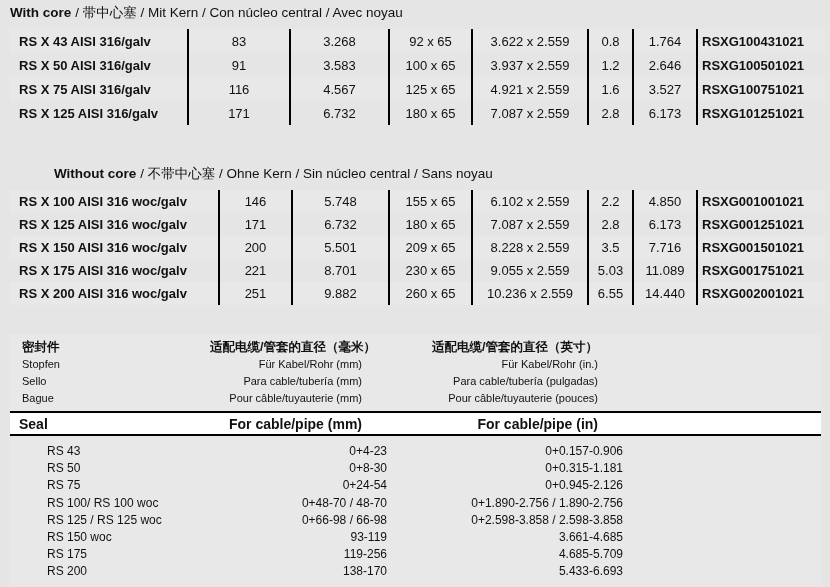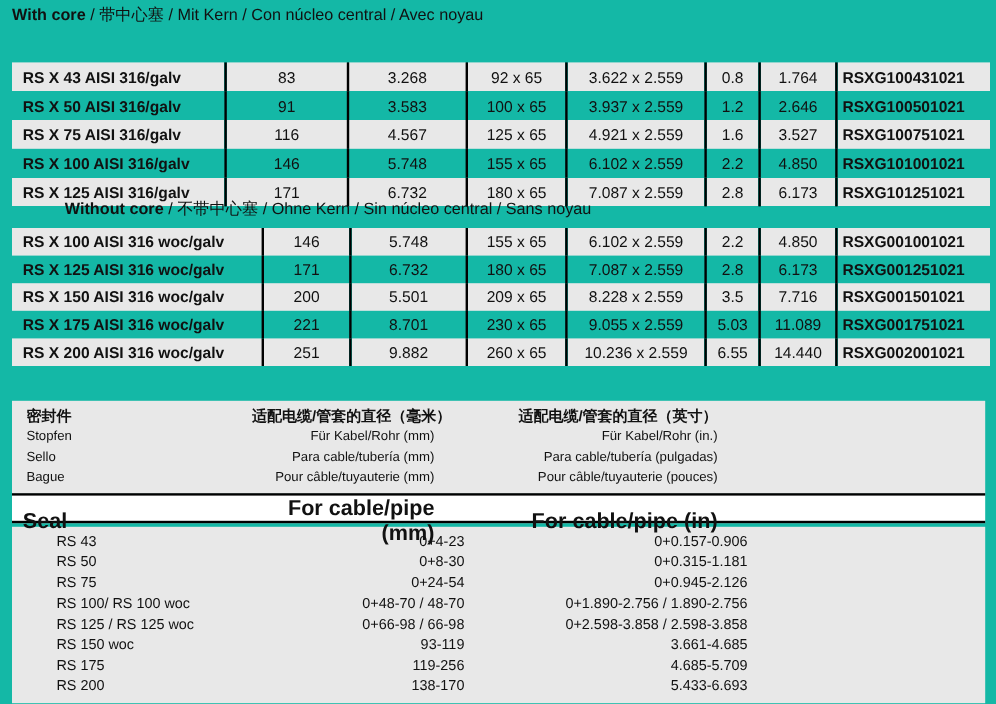--- a/index.html
+++ b/index.html
@@ -2,21 +2,21 @@
 <html><head>
 <meta charset="utf-8">
 <style>
   html, body { margin:0; padding:0; }
   body {
     width:830px; height:587px; background:#ffffff;
     font-family:"Liberation Sans","DejaVu Sans",sans-serif;
     color:#111111;
     -webkit-font-smoothing:antialiased;
   }
-  .page { position:relative; width:830px; height:587px; overflow:hidden; background:#14b8a6; }
+  .page { position:relative; width:830px; height:587px; overflow:hidden; background:#e5e5e5; }
 
   
   .sec-title { position:absolute; left:10px; font-size:13.5px; white-space:nowrap; }
   .sec-title .b { font-weight:bold; }
 
   
   table.spec {
     position:absolute; left:10px; width:815px;
     border-collapse:collapse; table-layout:fixed;
   }
@@ -34,37 +34,37 @@
   
   .seal-wrap { position:absolute; left:10px; top:334px; width:811px;border-radius:23px; }
   .grid-row { display:grid; grid-template-columns:200px 152px 236px 1fr; }
   .band1 { background:#e8e8e8; padding:5px 0 4px 0; }
   .cell-lines div { line-height:17px; font-size:11px; white-space:nowrap; }
   .cell-lines div.cn { font-weight:bold; font-size:12.5px; }
   .c-left  { padding-left:12px; }
   .c-right { text-align:right; }
   .bold-row {
     border-top:2px solid #000; border-bottom:2px solid #000;
-    height:21px; align-items:center; font-weight:bold; font-size:18px;
+    height:21px; align-items:center; font-weight:bold; font-size:14px;
     background:#fff;
   }
   .bold-row .c-left { padding-left:9px; }
   .band2 { background:#e8e8e8; margin-top:3px; padding:4px 0 5px 0; }
   .seal-row { line-height:17.2px; font-size:12px;padding-left:25px; }
   .seal-row .sc1 { padding-left:12px; white-space:nowrap; }
   .seal-row .sc2, .seal-row .sc3 { text-align:right; white-space:nowrap; }
 </style>
 </head>
 <body>
 
 <div class="page">
 
   <div class="sec-title" style="top:4px;"><span class="b">With core</span><span> / 带中心塞 / Mit Kern / Con núcleo central / Avec noyau</span></div>
 
-  <table class="spec t1" style="top:29px;margin-top:23px;">
+  <table class="spec t1" style="top:29px;">
     <colgroup>
       <col style="width:178px">
         <col style="width:102px">
         <col style="width:99px">
         <col style="width:83px">
       <col style="width:116px">
         <col style="width:45px">
         <col style="width:64px">
         <col style="width:128px">
     </colgroup>
@@ -95,30 +95,20 @@
     <td class="name">RS X 75 AISI 316/galv</td>
     <td class="val">116</td>
     <td class="val">4.567</td>
     <td class="val">125 x 65</td>
     <td class="val">4.921 x 2.559</td>
     <td class="val">1.6</td>
     <td class="val">3.527</td>
     <td class="part">RSXG100751021</td>
   </tr>
 
-  <tr>
-    <td class="name">RS X 100 AISI 316/galv</td>
-    <td class="val">146</td>
-    <td class="val">5.748</td>
-    <td class="val">155 x 65</td>
-    <td class="val">6.102 x 2.559</td>
-    <td class="val">2.2</td>
-    <td class="val">4.850</td>
-    <td class="part">RSXG101001021</td>
-  </tr>
 
   <tr>
     <td class="name">RS X 125 AISI 316/galv</td>
     <td class="val">171</td>
     <td class="val">6.732</td>
     <td class="val">180 x 65</td>
     <td class="val">7.087 x 2.559</td>
     <td class="val">2.8</td>
     <td class="val">6.173</td>
     <td class="part">RSXG101251021</td>

